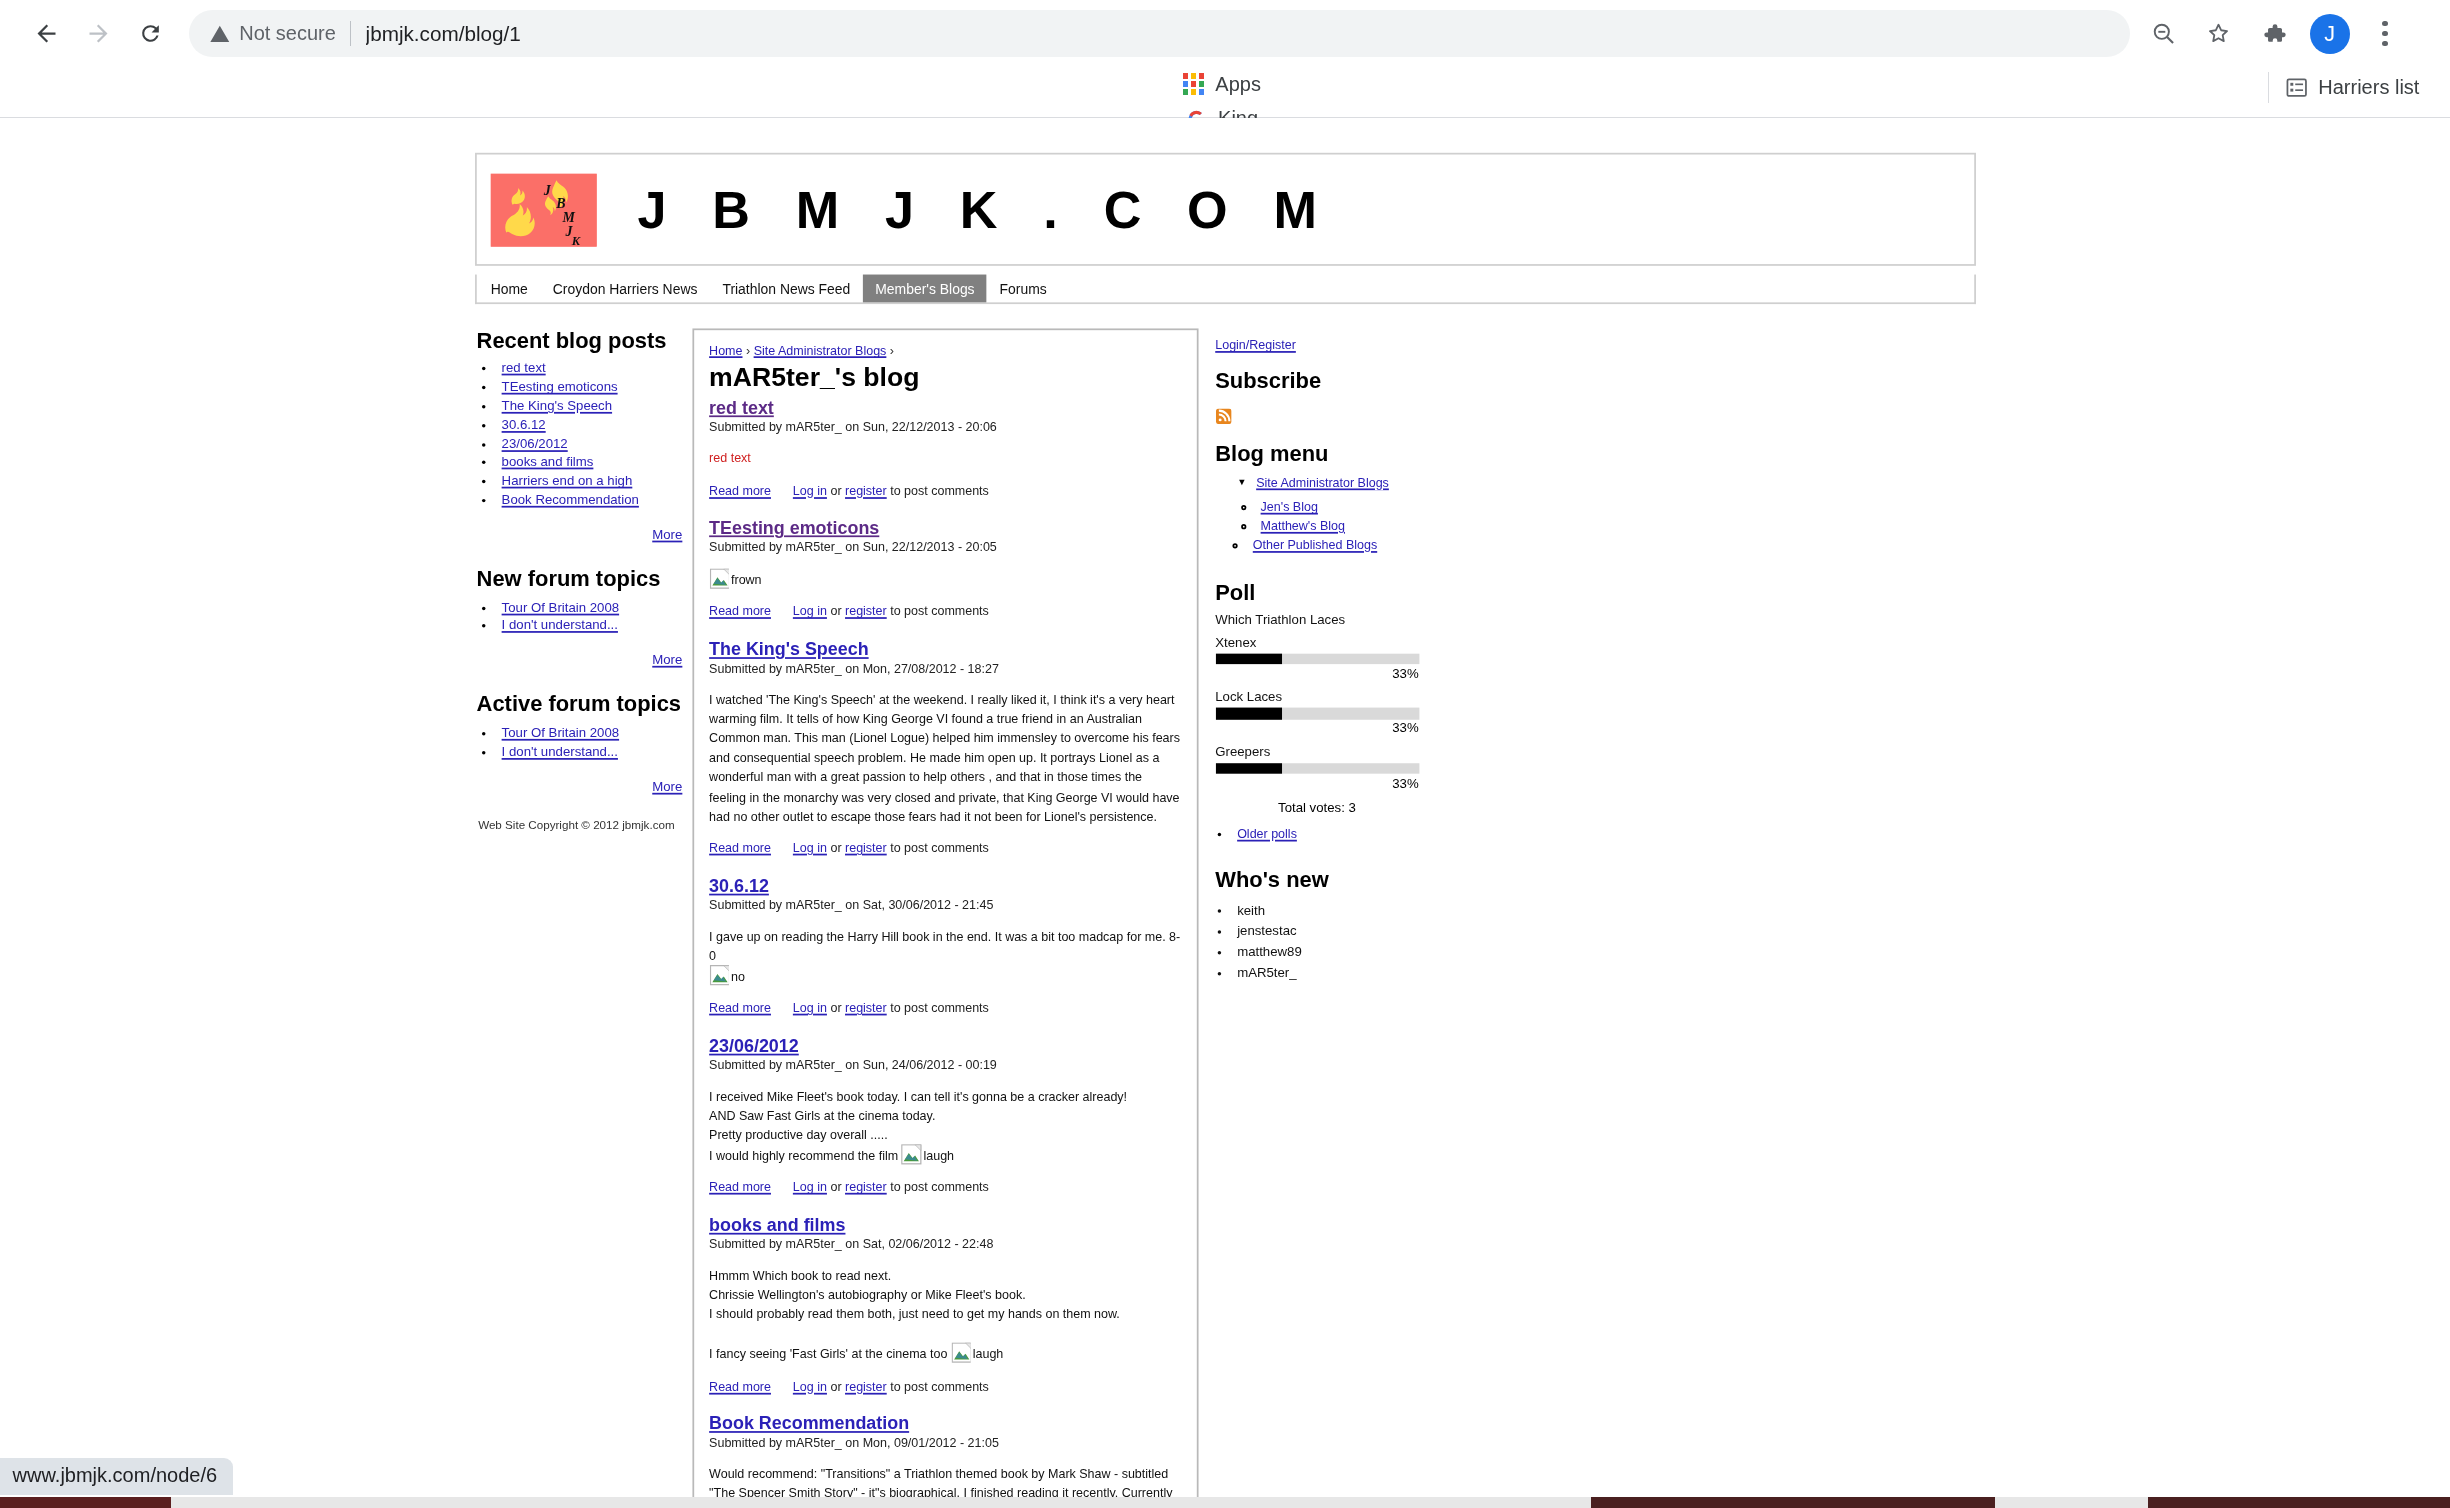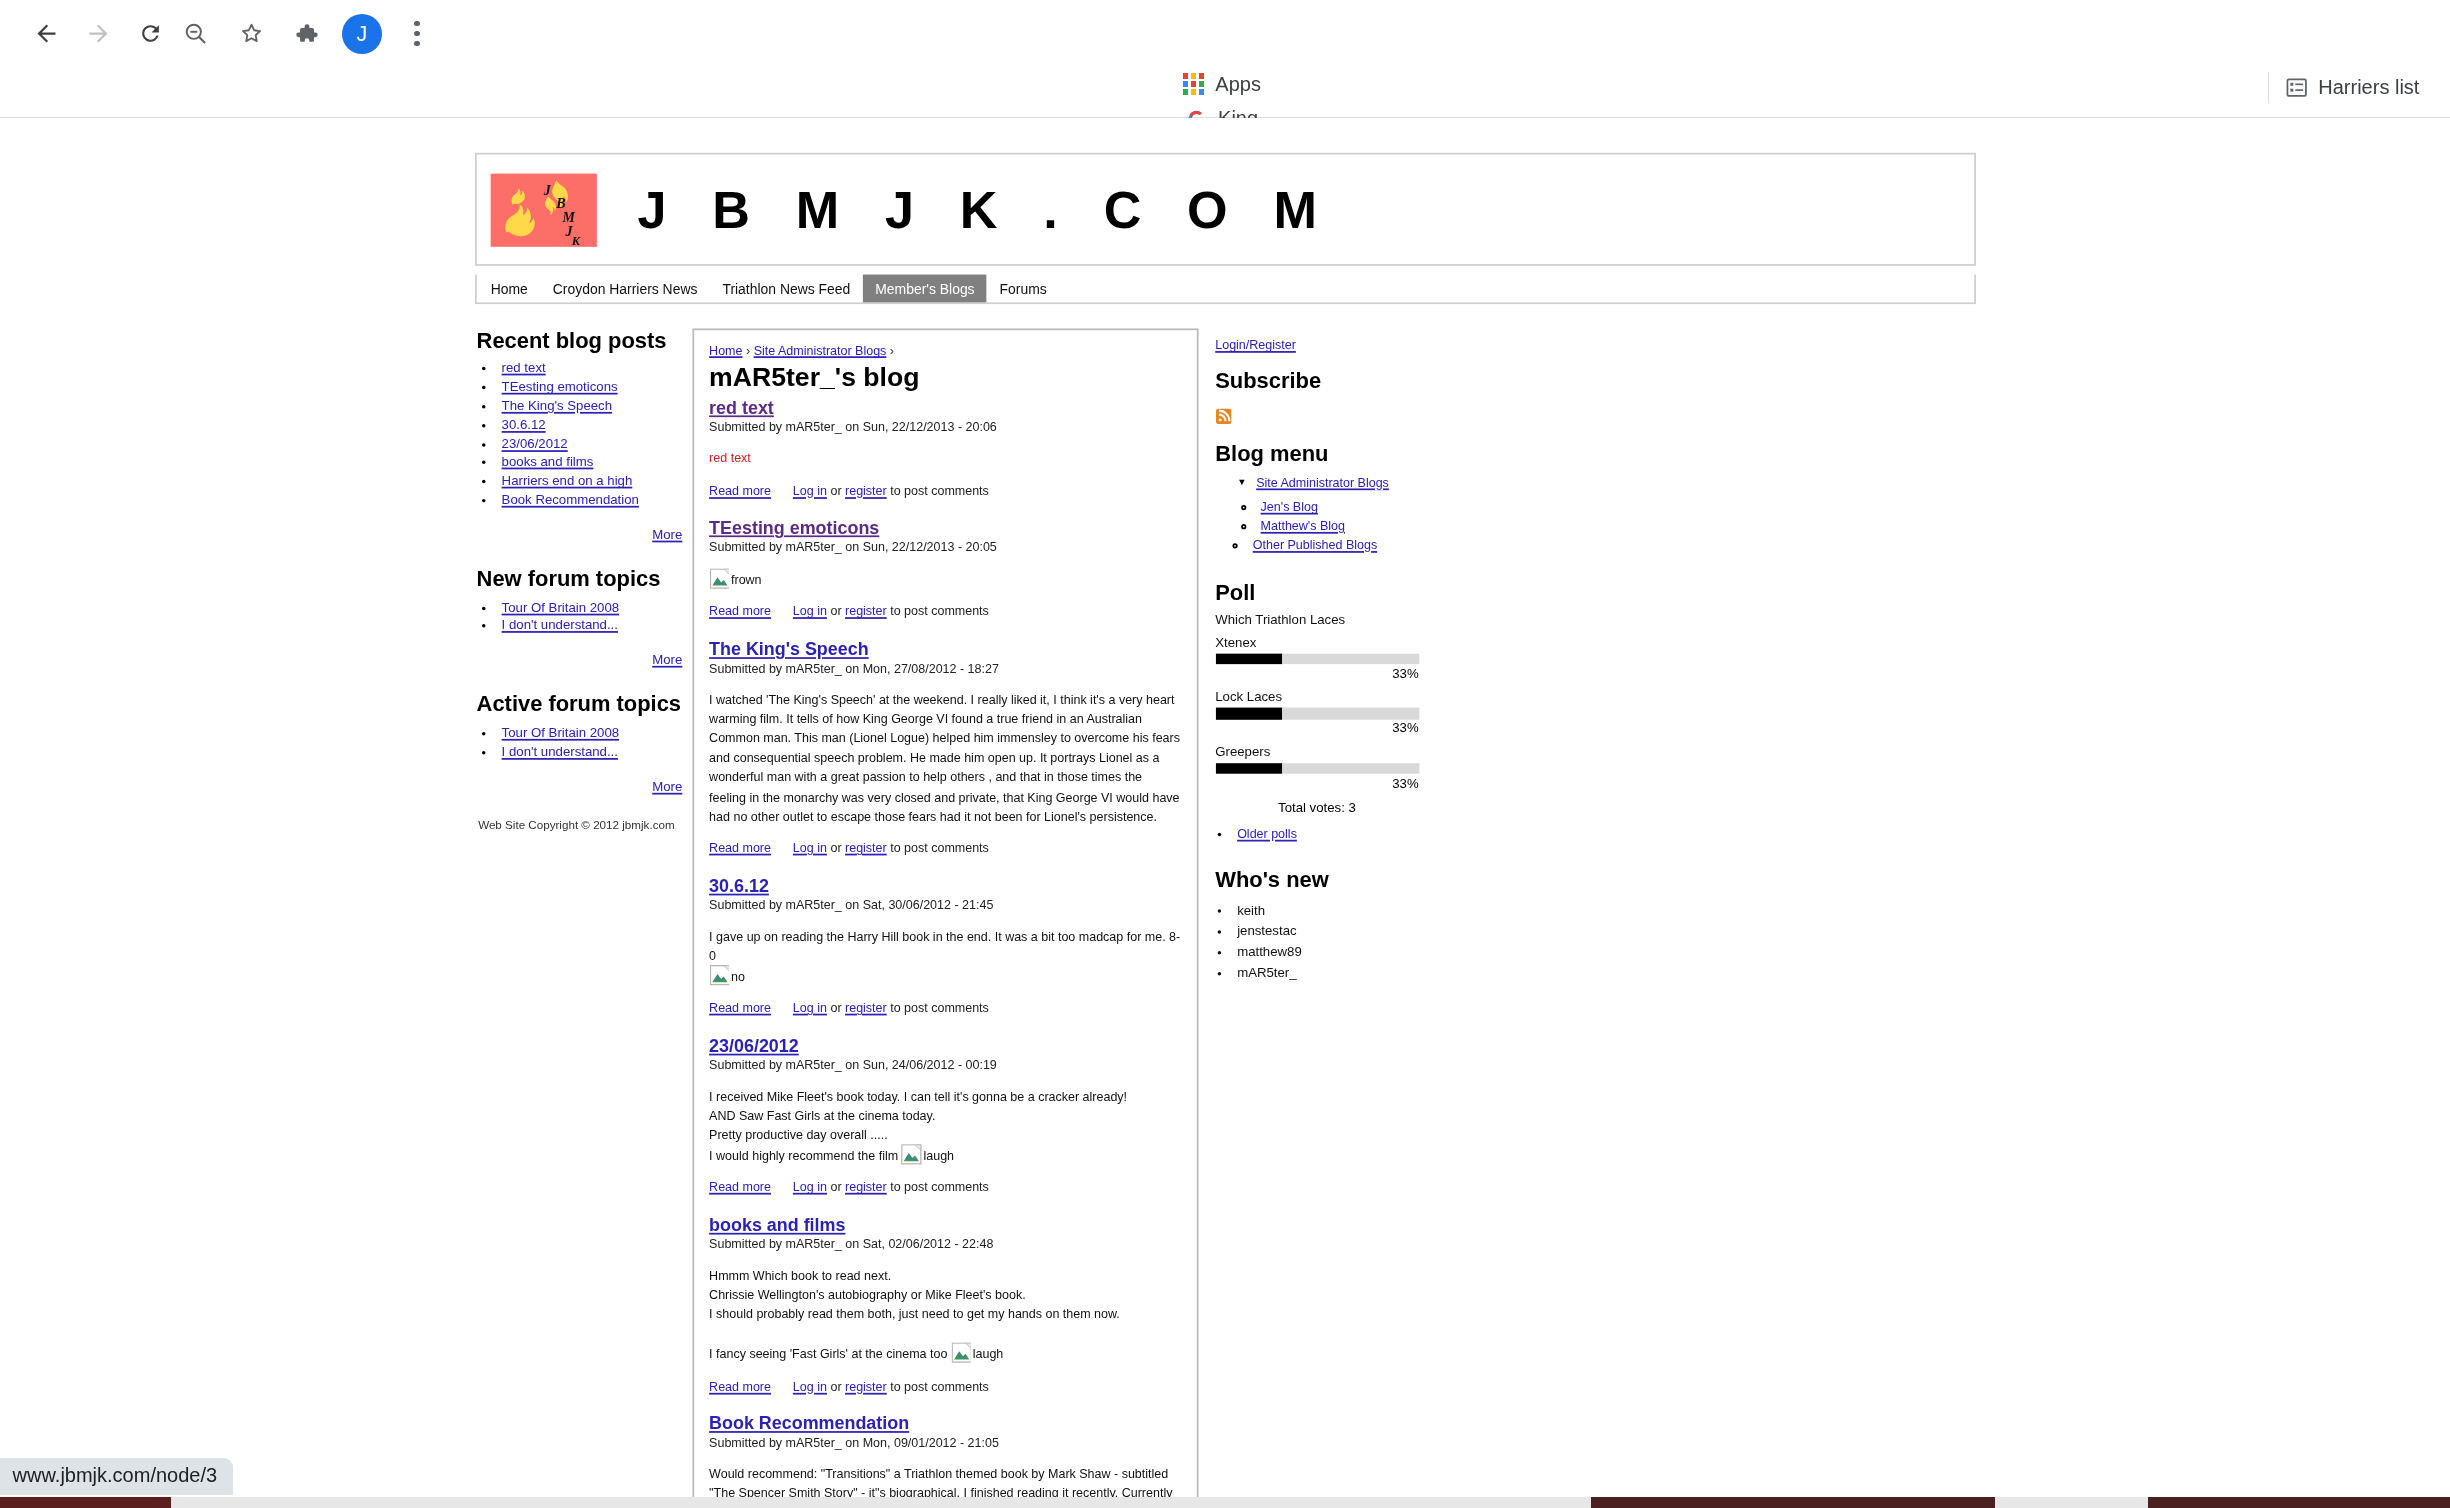--- a/index.html
+++ b/index.html
@@ -318,20 +318,32 @@
       <svg width="27" height="27" viewBox="0 0 24 24">
           <path d="M4 11h12.2l-5.6-5.6L12 4l8 8-8 8-1.4-1.4 5.6-5.6H4z" fill="#bdc1c6"></path>
         </svg>
     </div>
     <div class="nav-btn">
       <svg width="25" height="25" viewBox="0 0 24 24">
           <path d="M17.65 6.35A7.95 7.95 0 0 0 12 4a8 8 0 1 0 7.73 10h-2.08A6 6 0 1 1 12 6c1.66 0 3.14.69 4.22 1.78L13 11h7V4z" fill="#3c4043"></path>
         </svg>
     </div>
 
+    <div class="omnibox">
+      <div class="security-chip">
+        <span class="warn-icon">
+          <svg width="21.6" height="21.6" viewBox="0 0 24 24">
+              <path d="M12 3 1.5 21h21L12 3zm1 13h-2v2h2v-2zm0-6h-2v4.5h2V10z" fill="#5f6368"></path>
+            </svg>
+        </span>
+        <span class="security-text">Not secure</span>
+      </div>
+      <div class="omni-divider"></div>
+      <div class="omni-url">jbmjk.com/blog/1</div>
+    </div>
 
     <div class="toolbar-right">
       <div class="tb-icon">
         <svg width="27" height="27" viewBox="0 0 24 24">
             <circle cx="10.5" cy="10.5" r="6.3" fill="none" stroke="#5f6368" stroke-width="1.7"></circle>
             <line x1="15.2" y1="15.2" x2="20.5" y2="20.5" stroke="#5f6368" stroke-width="1.9"></line>
             <line x1="7.4" y1="10.5" x2="13.6" y2="10.5" stroke="#5f6368" stroke-width="1.7"></line>
           </svg>
       </div>
       <div class="tb-icon">
@@ -728,21 +740,21 @@
             <li>keith</li>
             <li>jenstestac</li>
             <li>matthew89</li>
             <li>mAR5ter_</li>
           </ul>
         </div>
       </div>
     </div>
   </div>
 
-  <div class="status-bubble">www.jbmjk.com/node/3</div>
+  <div class="status-bubble">www.jbmjk.com/node/6</div>
 
   <div class="taskbar">
     <div class="tb-seg" style="width:171px;background:#5b1f1f"></div>
     <div class="tb-seg" style="width:1420px;background:#e7e7e7"></div>
     <div class="tb-seg" style="width:404px;background:#4a2020"></div>
     <div class="tb-seg" style="width:153px;background:#e7e7e7"></div>
     <div class="tb-seg" style="flex:1;background:#4a2020"></div>
   </div>
 </div>
 

